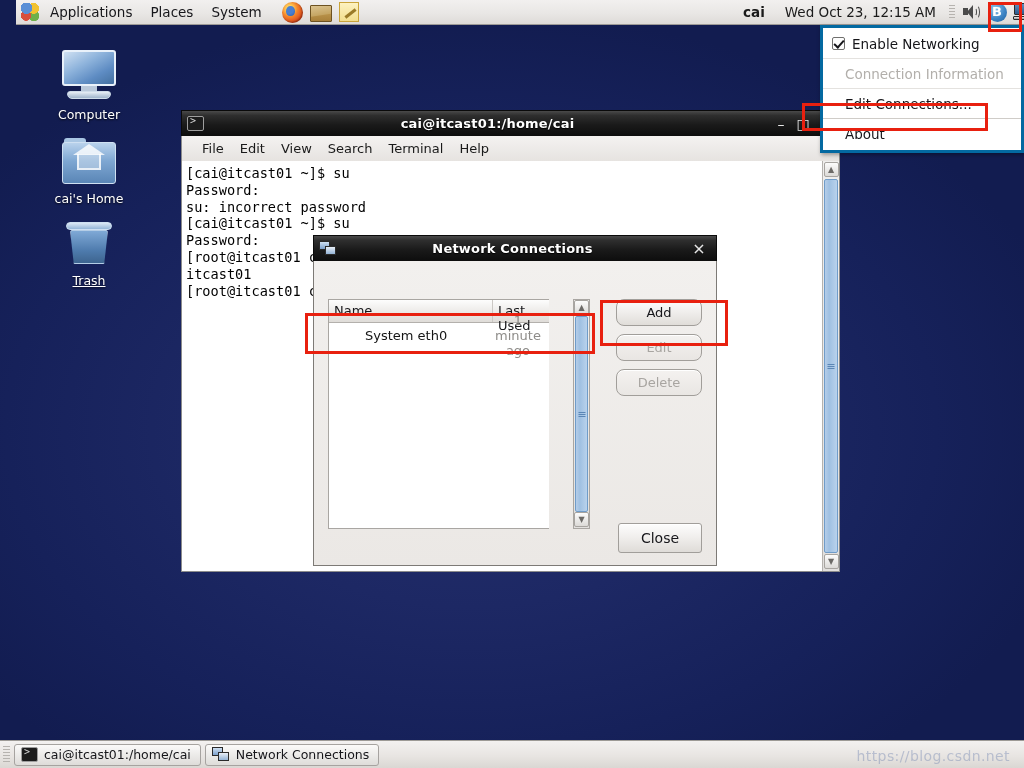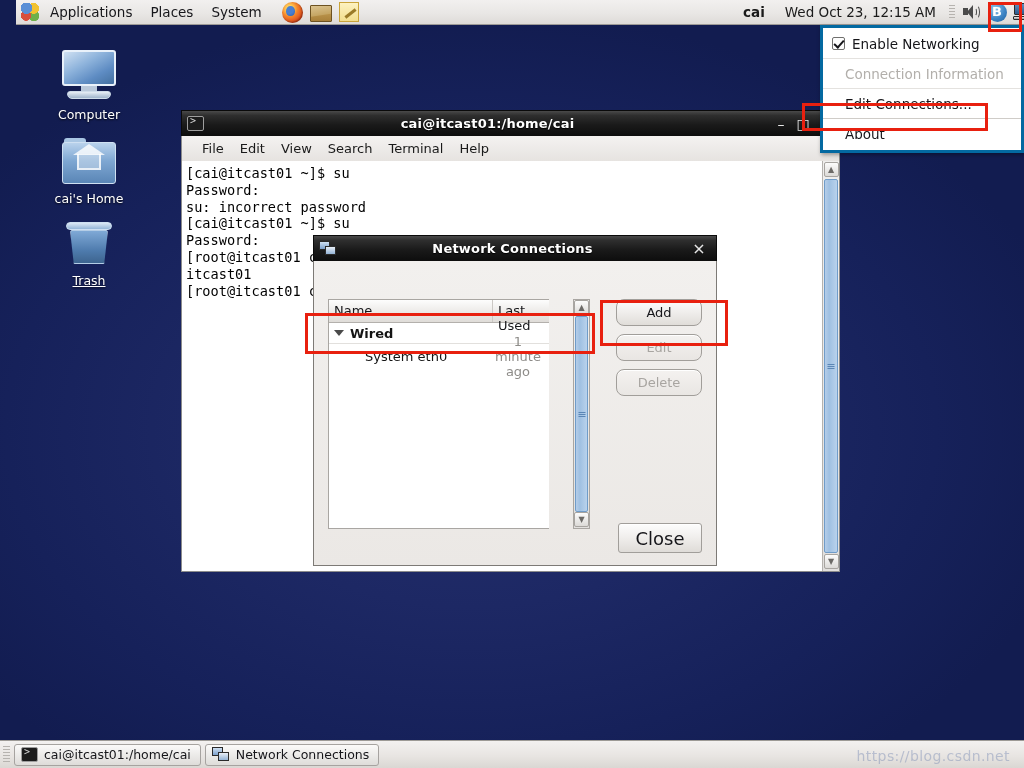--- a/index.html
+++ b/index.html
@@ -315,21 +315,21 @@
     background: linear-gradient(180deg,#fdfdfd 0%,#f0eeec 48%,#e0ddd9 100%);
     border: 1px solid #a19e9a; border-radius: 8px;
     font-size: 13px; color: #16161a;
     display: flex; align-items: center; justify-content: center;
     box-shadow: inset 0 1px 0 #ffffff;
   }
   .gtk-btn.disabled { color: #a8a5a1; background: linear-gradient(180deg,#f4f2f0 0%,#e9e6e3 100%); }
   #nm-close {
     position: absolute; right: 14px; bottom: 12px; width: 84px; height: 30px;
     background: linear-gradient(180deg,#fdfdfd 0%,#f0eeec 48%,#dfdcd8 100%);
-    border: 1px solid #a19e9a; border-radius: 3px; font-size: 18px; color: #16161a;
+    border: 1px solid #a19e9a; border-radius: 3px; font-size: 14px; color: #16161a;
     display: flex; align-items: center; justify-content: center;
     box-shadow: inset 0 1px 0 #ffffff;
   }
 
   
   #nm-menu {
     position: absolute; left: 820px; top: 25px; width: 204px;
     background: #ffffff; border: 3px solid #0369a1;
     z-index: 80; padding: 1px 0;
     box-shadow: 1px 2px 4px rgba(0,0,0,.35);
@@ -507,24 +507,20 @@
     <div class="win-btn" style="margin-right:6px;font-size:16px;">×</div>
   </div>
   <div id="nm-body">
 
     <div id="nm-list-wrap">
       <div id="nm-list">
         <div class="nm-hdr">
           <div class="col nm-col-name">Name</div>
           <div class="col nm-col-used">Last Used</div>
         </div>
-        <div class="nm-group">
-          <div class="tri-down"></div>
-          <span>Wired</span>
-        </div>
         <div class="nm-row">
           <div class="cell-name">System eth0</div>
           <div class="cell-used">1 minute ago</div>
         </div>
       </div>
       <div id="nm-scroll">
         <div class="sb-arrow" style="margin-top:0;">▲</div>
         <div class="sb-thumb" style="top:16px; bottom:16px;">
           <div class="sb-grip" style="top:50%; margin-top:-2px;"></div>
         </div>

